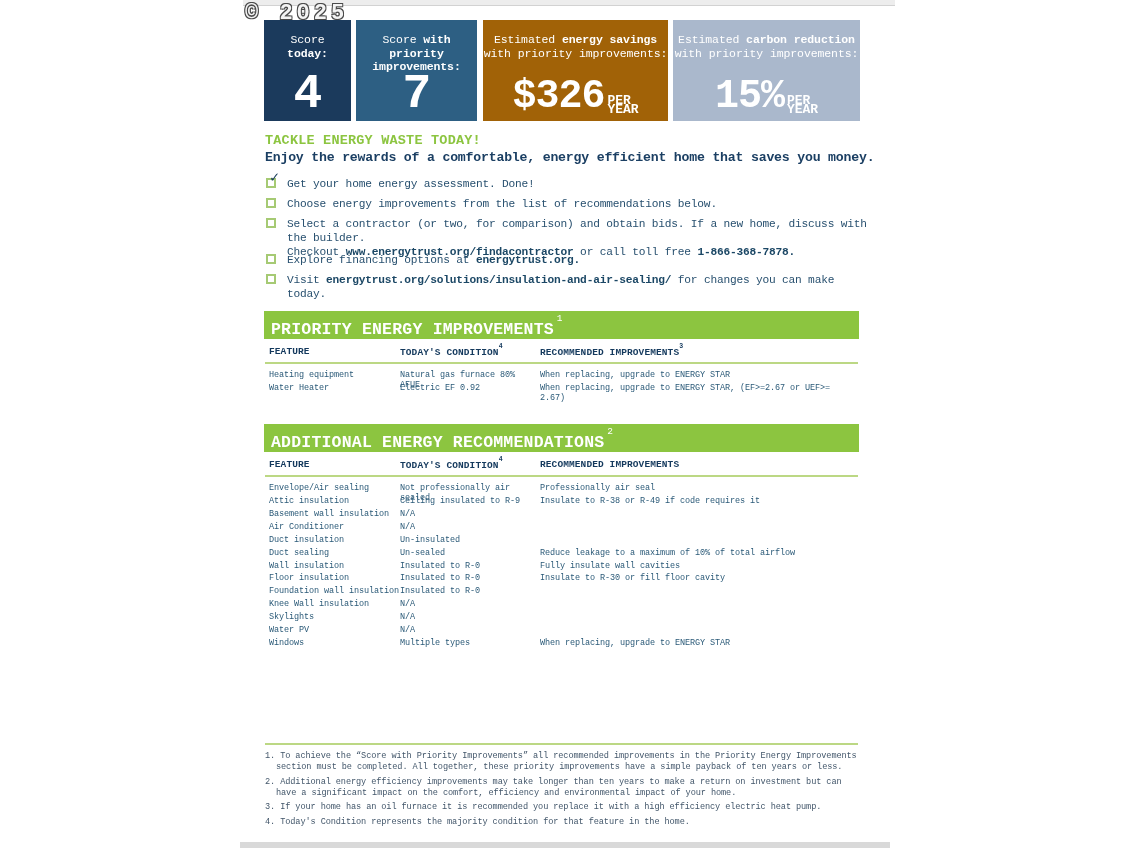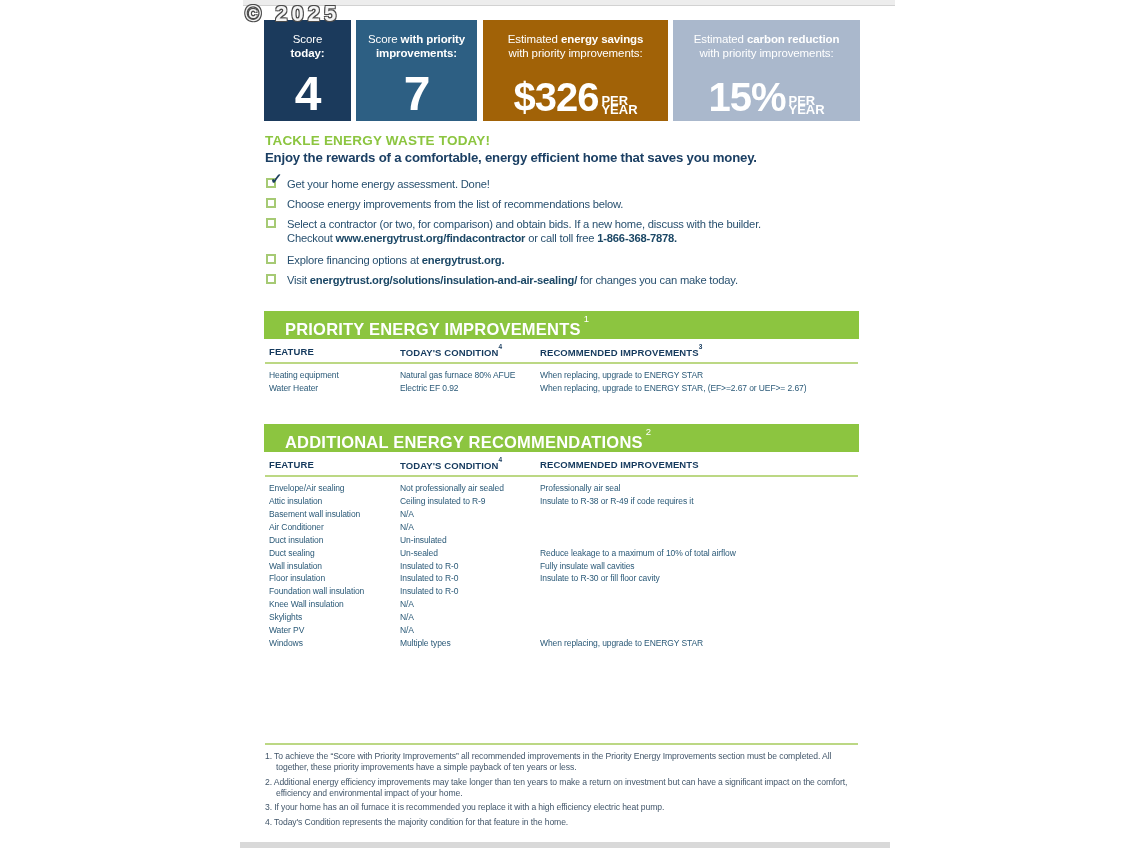--- a/index.html
+++ b/index.html
@@ -1,19 +1,19 @@
 <!DOCTYPE html>
 <html><head>
 <meta charset="utf-8">
 <style>
   * { margin:0; padding:0; box-sizing:border-box; }
   html,body { width:1130px; height:848px; background:#ffffff; overflow:hidden;
     font-family:"Liberation Sans", sans-serif; }
   .page { position:relative; width:1130px; height:848px; background:#ffffff; }
-  .photo { position:absolute; left:240px; top:0; width:655px; height:640px; background:#ffffff; }
+  .photo { position:absolute; left:240px; top:0; width:655px; height:640px; background:#ffffff;font-family:Liberation Mono, monospace; }
 
   .top-strip { position:absolute; left:3px; top:0; width:652px; height:6px;
     background:#ededed; border-bottom:1px solid #d2d2d2; }
   .bottom-strip { position:absolute; left:0; top:842px; width:650px; height:6px; background:#d9d9d9; }
 
   .watermark { position:absolute; left:5px; top:1px; font-size:22px; font-weight:bold;
     letter-spacing:4px; color:#f4f4f4; z-index:5;
     text-shadow:-1px -1px 0 #4a4a4a, 1px -1px 0 #4a4a4a, -1px 1px 0 #4a4a4a, 1px 1px 0 #4a4a4a; }
 
   
@@ -46,21 +46,21 @@
   .check-item:nth-child(5) { top:273px; }
   .check-box { position:absolute; left:1px; top:1px; width:10px; height:10px;
     border:2px solid #a6ca74; background:#ffffff; }
   .check-mark { position:absolute; left:2px; top:-8px; font-size:15px; font-weight:bold;
     color:#1c3f5e; }
   .check-text { margin-left:22px; }
   .check-text .bd { font-weight:bold; color:#1b4765; }
 
   
   .banner { position:absolute; left:24px; width:595px; height:28px; color:#ffffff;
-    font-weight:bold; font-size:16.5px; line-height:28px; padding-left:21px; letter-spacing:0.2px; }
+    font-weight:bold; font-size:16.5px; line-height:28px; padding-left:7px; letter-spacing:0.2px; }
   .banner sup { font-size:9.5px; font-weight:normal; position:relative; top:-6px; margin-left:3px; }
   #banner-priority   { top:311px; }
   #banner-additional { top:424px; }
 
   
   .etable { position:absolute; left:25px; width:593px; }
   .et-header { display:grid; grid-template-columns:131px 140px 1fr; padding-left:4px;
     padding-bottom:4px; border-bottom:2px solid #bcd884; font-size:9.5px; font-weight:bold;
     color:#14395d; letter-spacing:0.1px; }
   .et-header sup { font-size:6.5px; position:relative; top:-3px; }

